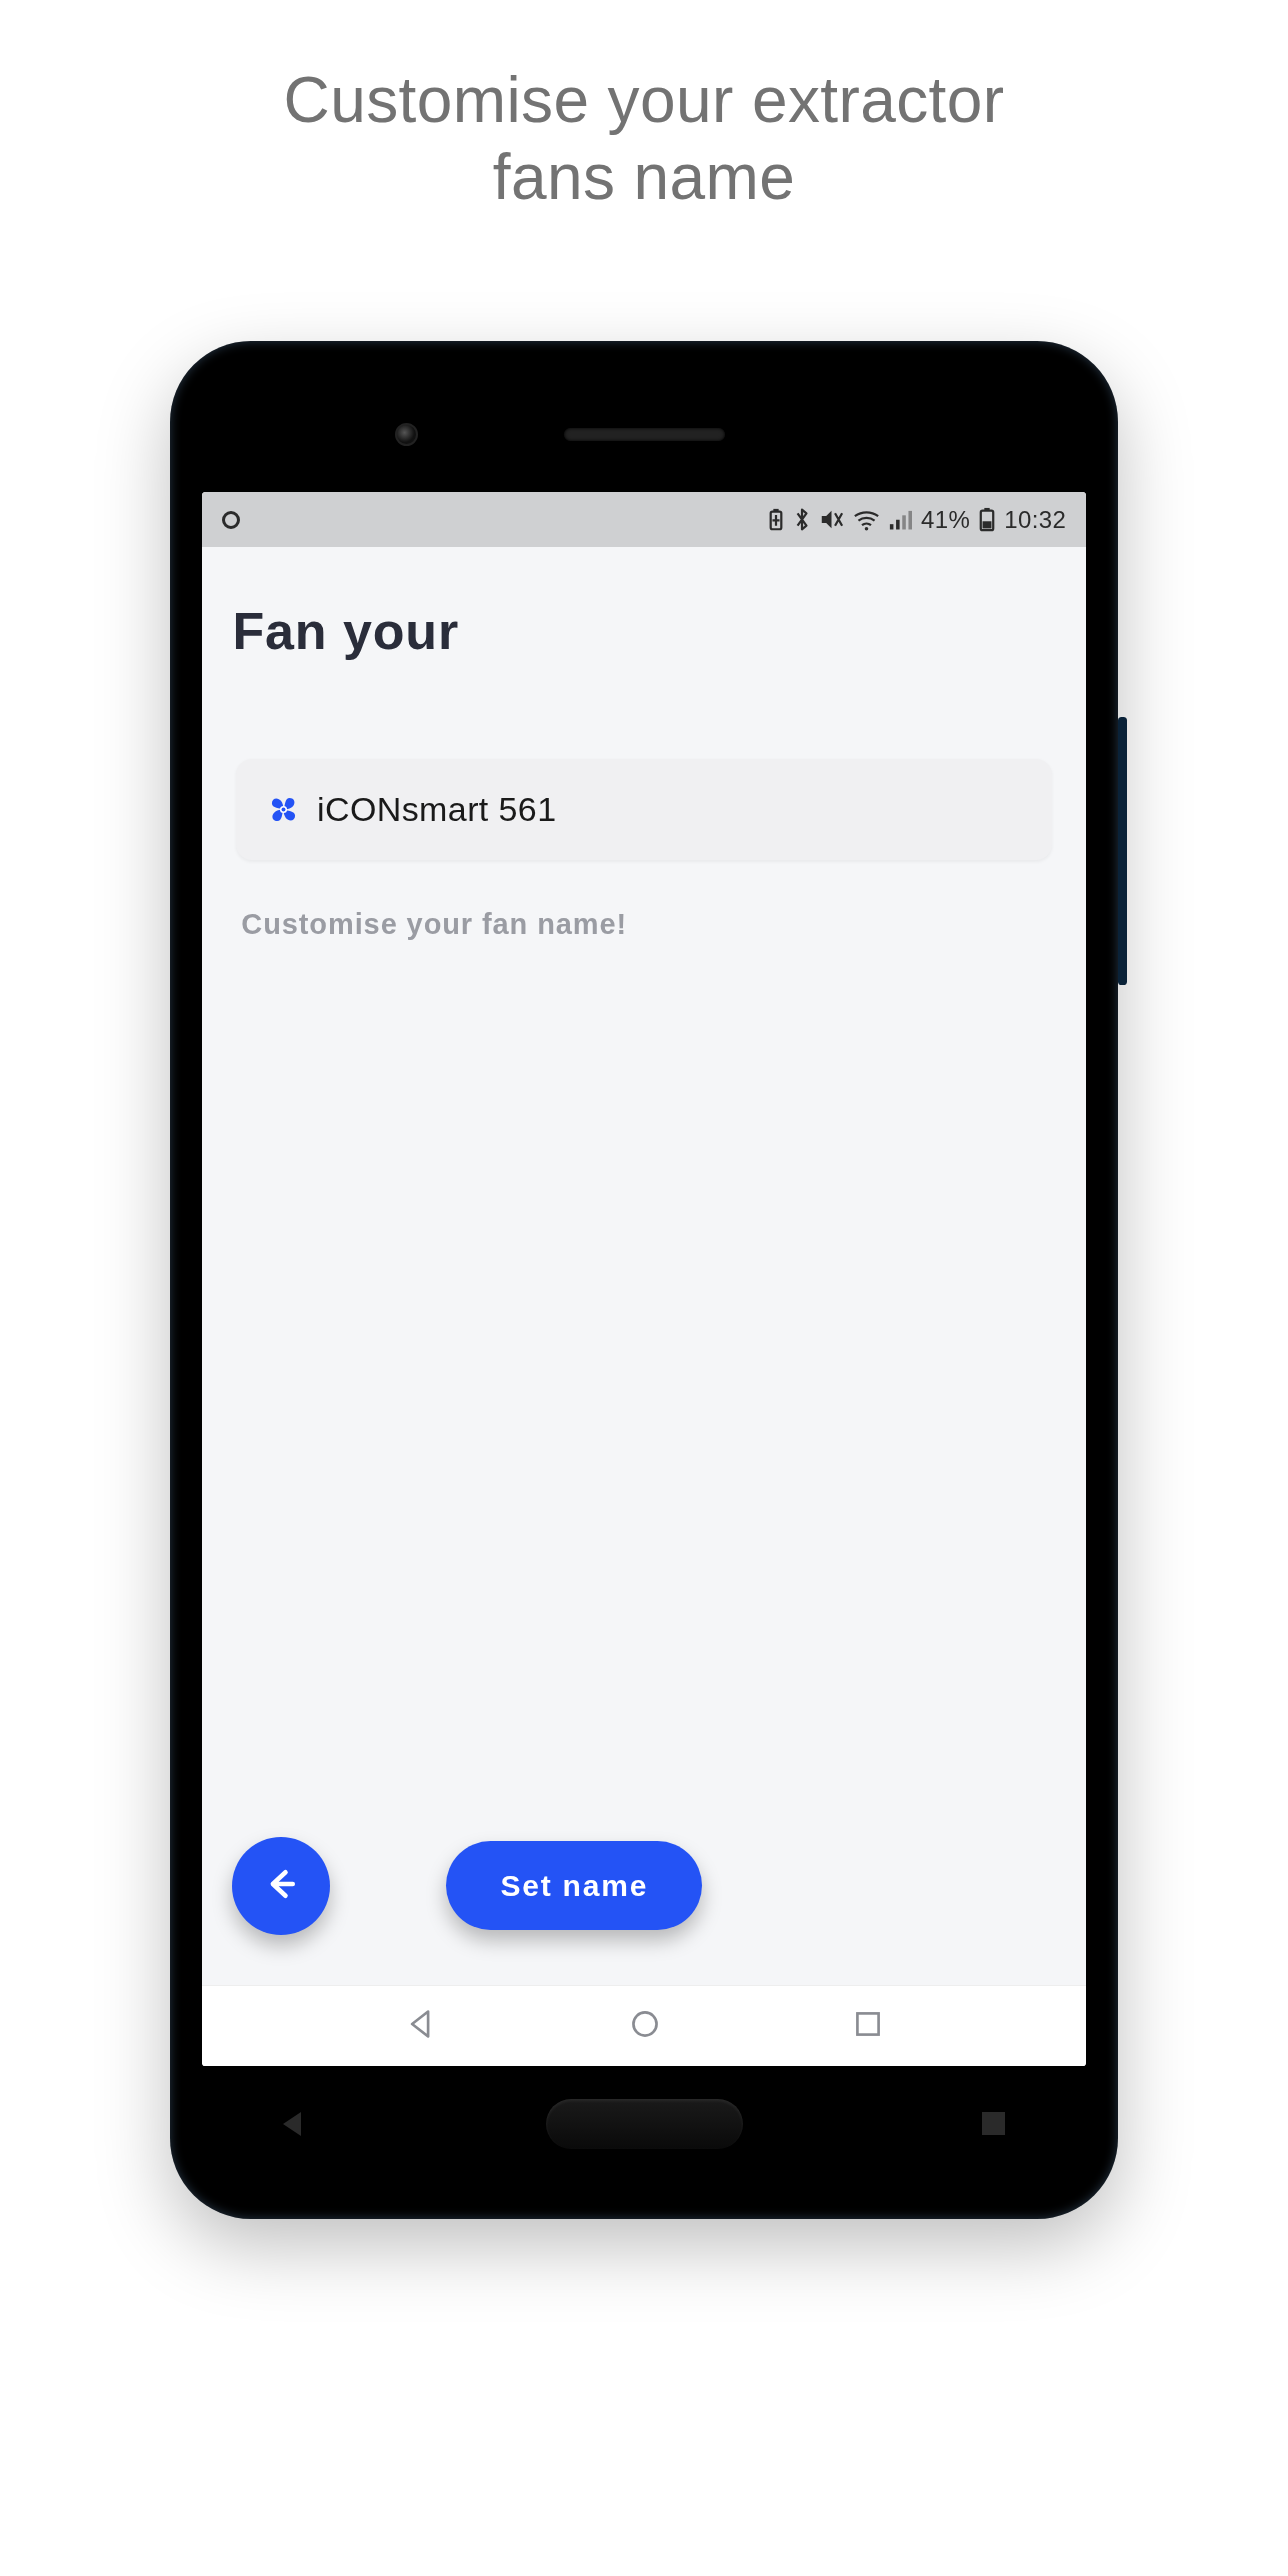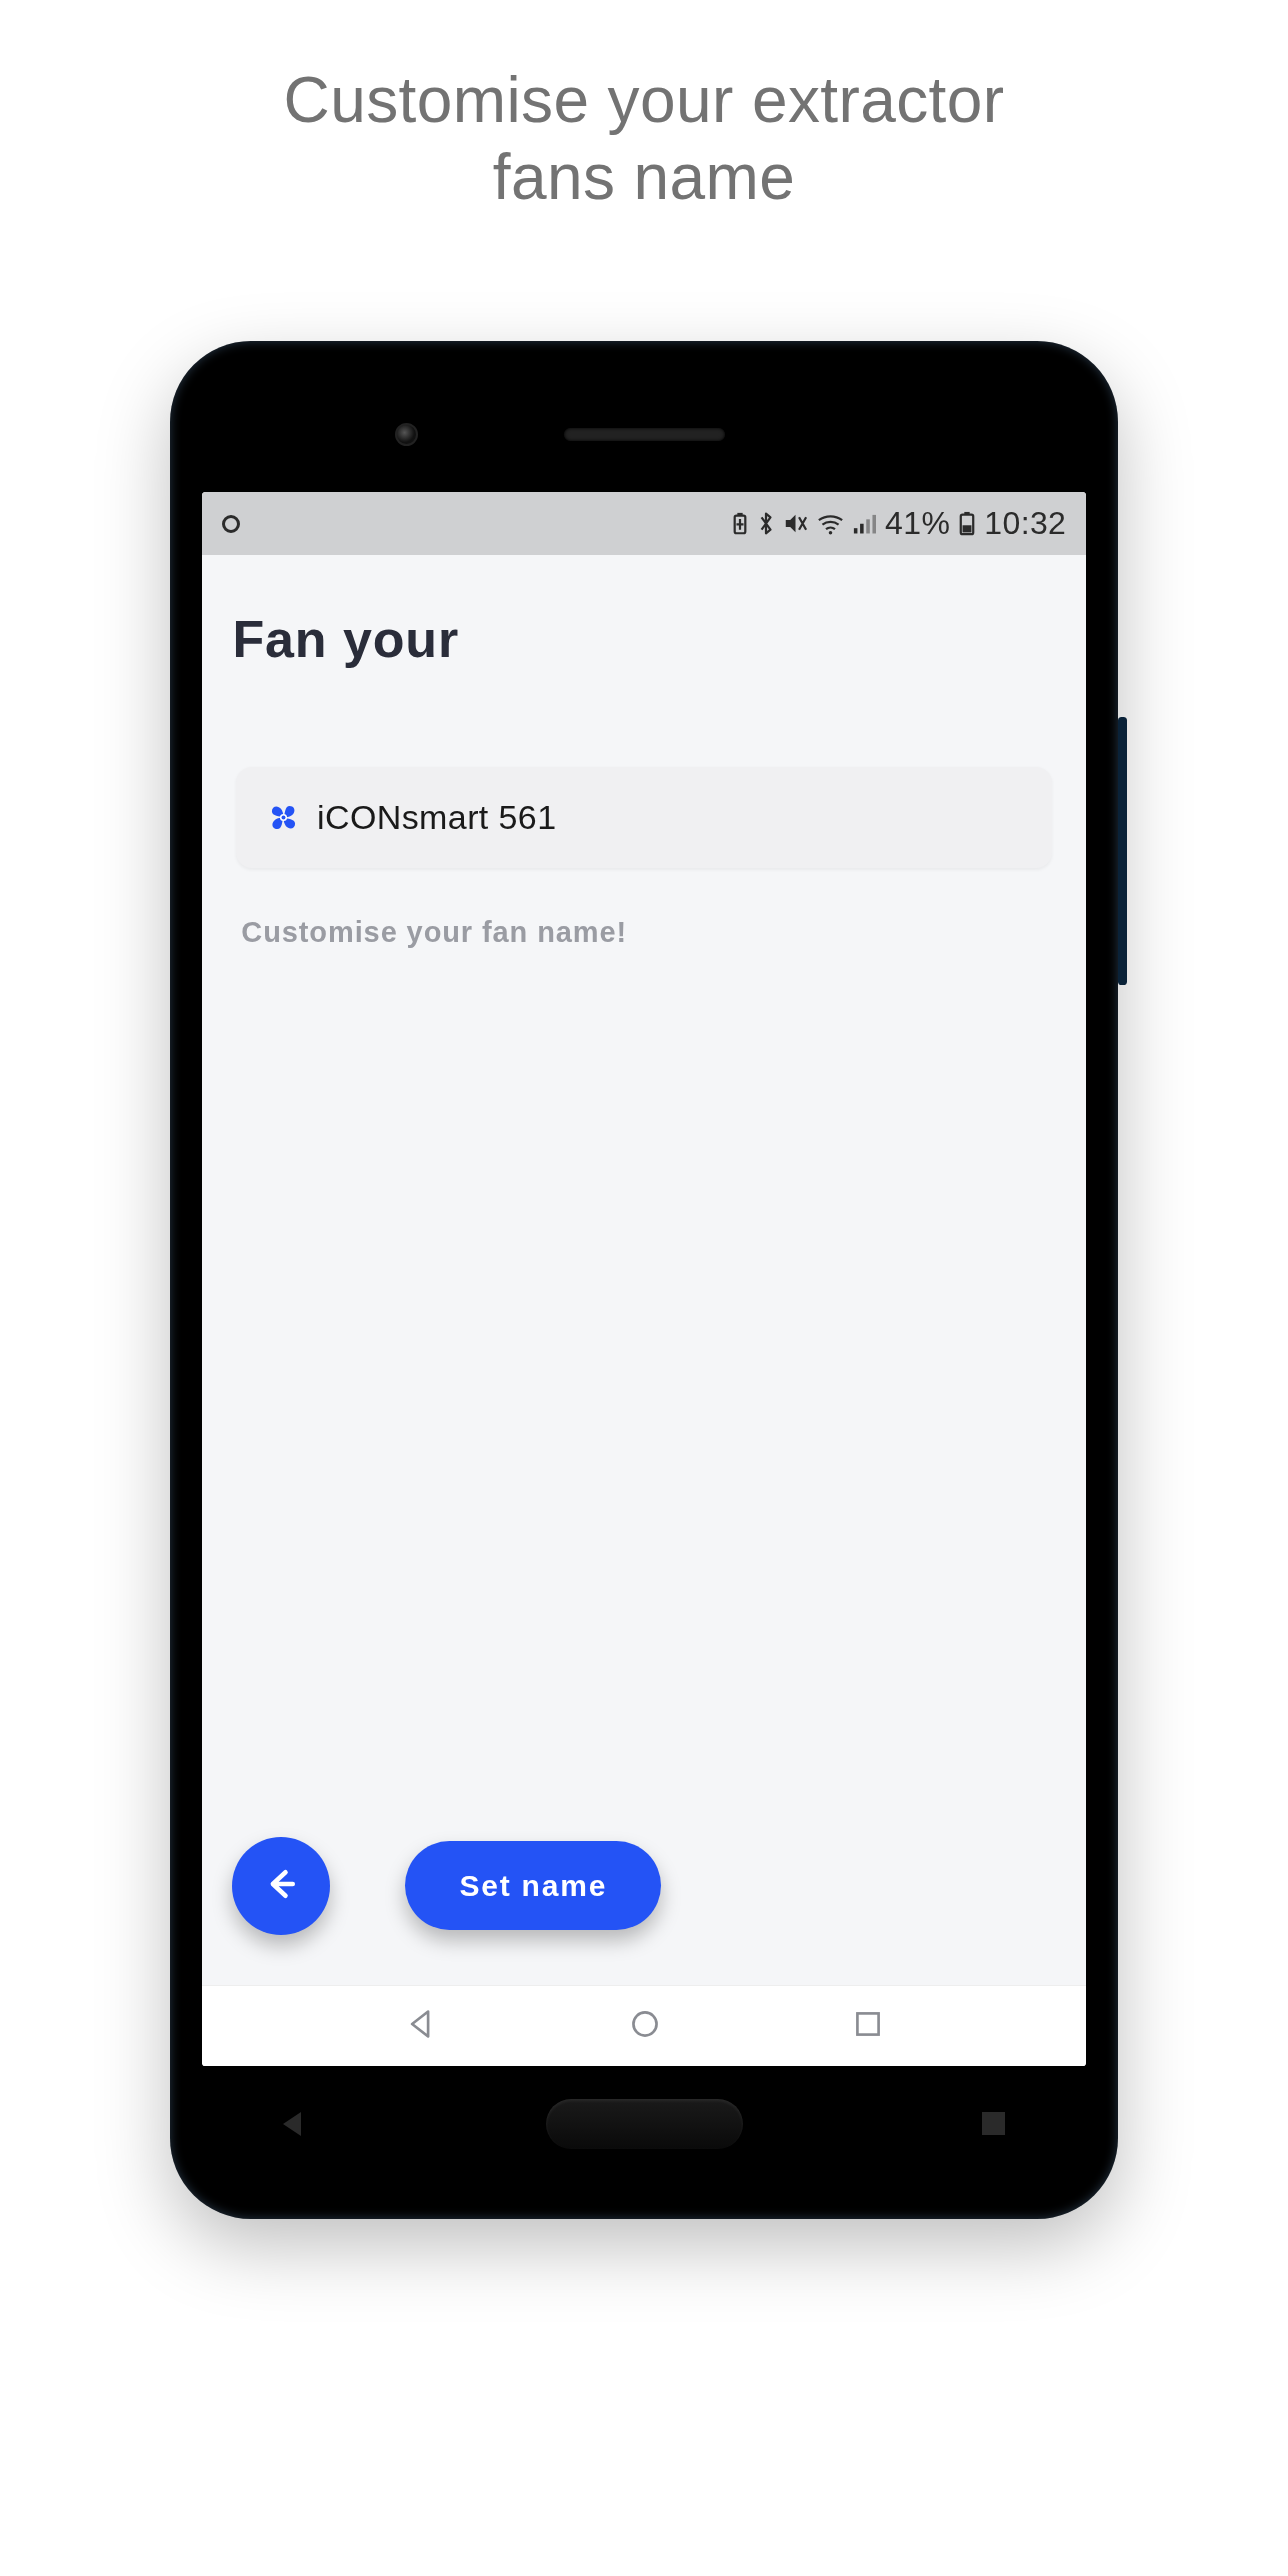--- a/index.html
+++ b/index.html
@@ -65,27 +65,27 @@
   .screen {
     width: 100%;
     height: calc(100% - 233px);
     background: #f5f6f8;
     border-radius: 3.6px;
     overflow: hidden;
     display:flex;
     flex-direction:column;
   }
   .status-bar {
-    height: 63px;
+    height: 55px;
     background: #cfd0d2;
     display:flex;
     align-items:center;
     justify-content:space-between;
     padding: 0 19.7px;
-    font-size: 32px;
+    font-size: 24px;
     color: #2b2b2b;
   }
   .status-left {
     display:flex;
     align-items:center;
   }
   .status-dot {
     width: 18px; height: 18px;
     border: 3.6px solid #2b2b2b;
     border-radius: 50%;
@@ -141,21 +141,21 @@
     font-size: 29px;
     font-weight: 700;
     color: #9a9ca3;
     letter-spacing: 0.9px;
   }
   .bottom-actions {
     margin-top: auto;
     padding: 0 5.4px 50px 5.4px;
     display:flex;
     align-items:center;
-    gap: 75px;
+    gap: 116px;
   }
   .back-btn {
     width: 98px; height: 98px;
     border-radius: 50%;
     background: #2453f5;
     display:flex;
     align-items:center;
     justify-content:center;
     box-shadow: 0 10.7px 19.7px rgba(0,0,0,0.25);
     cursor:pointer;

